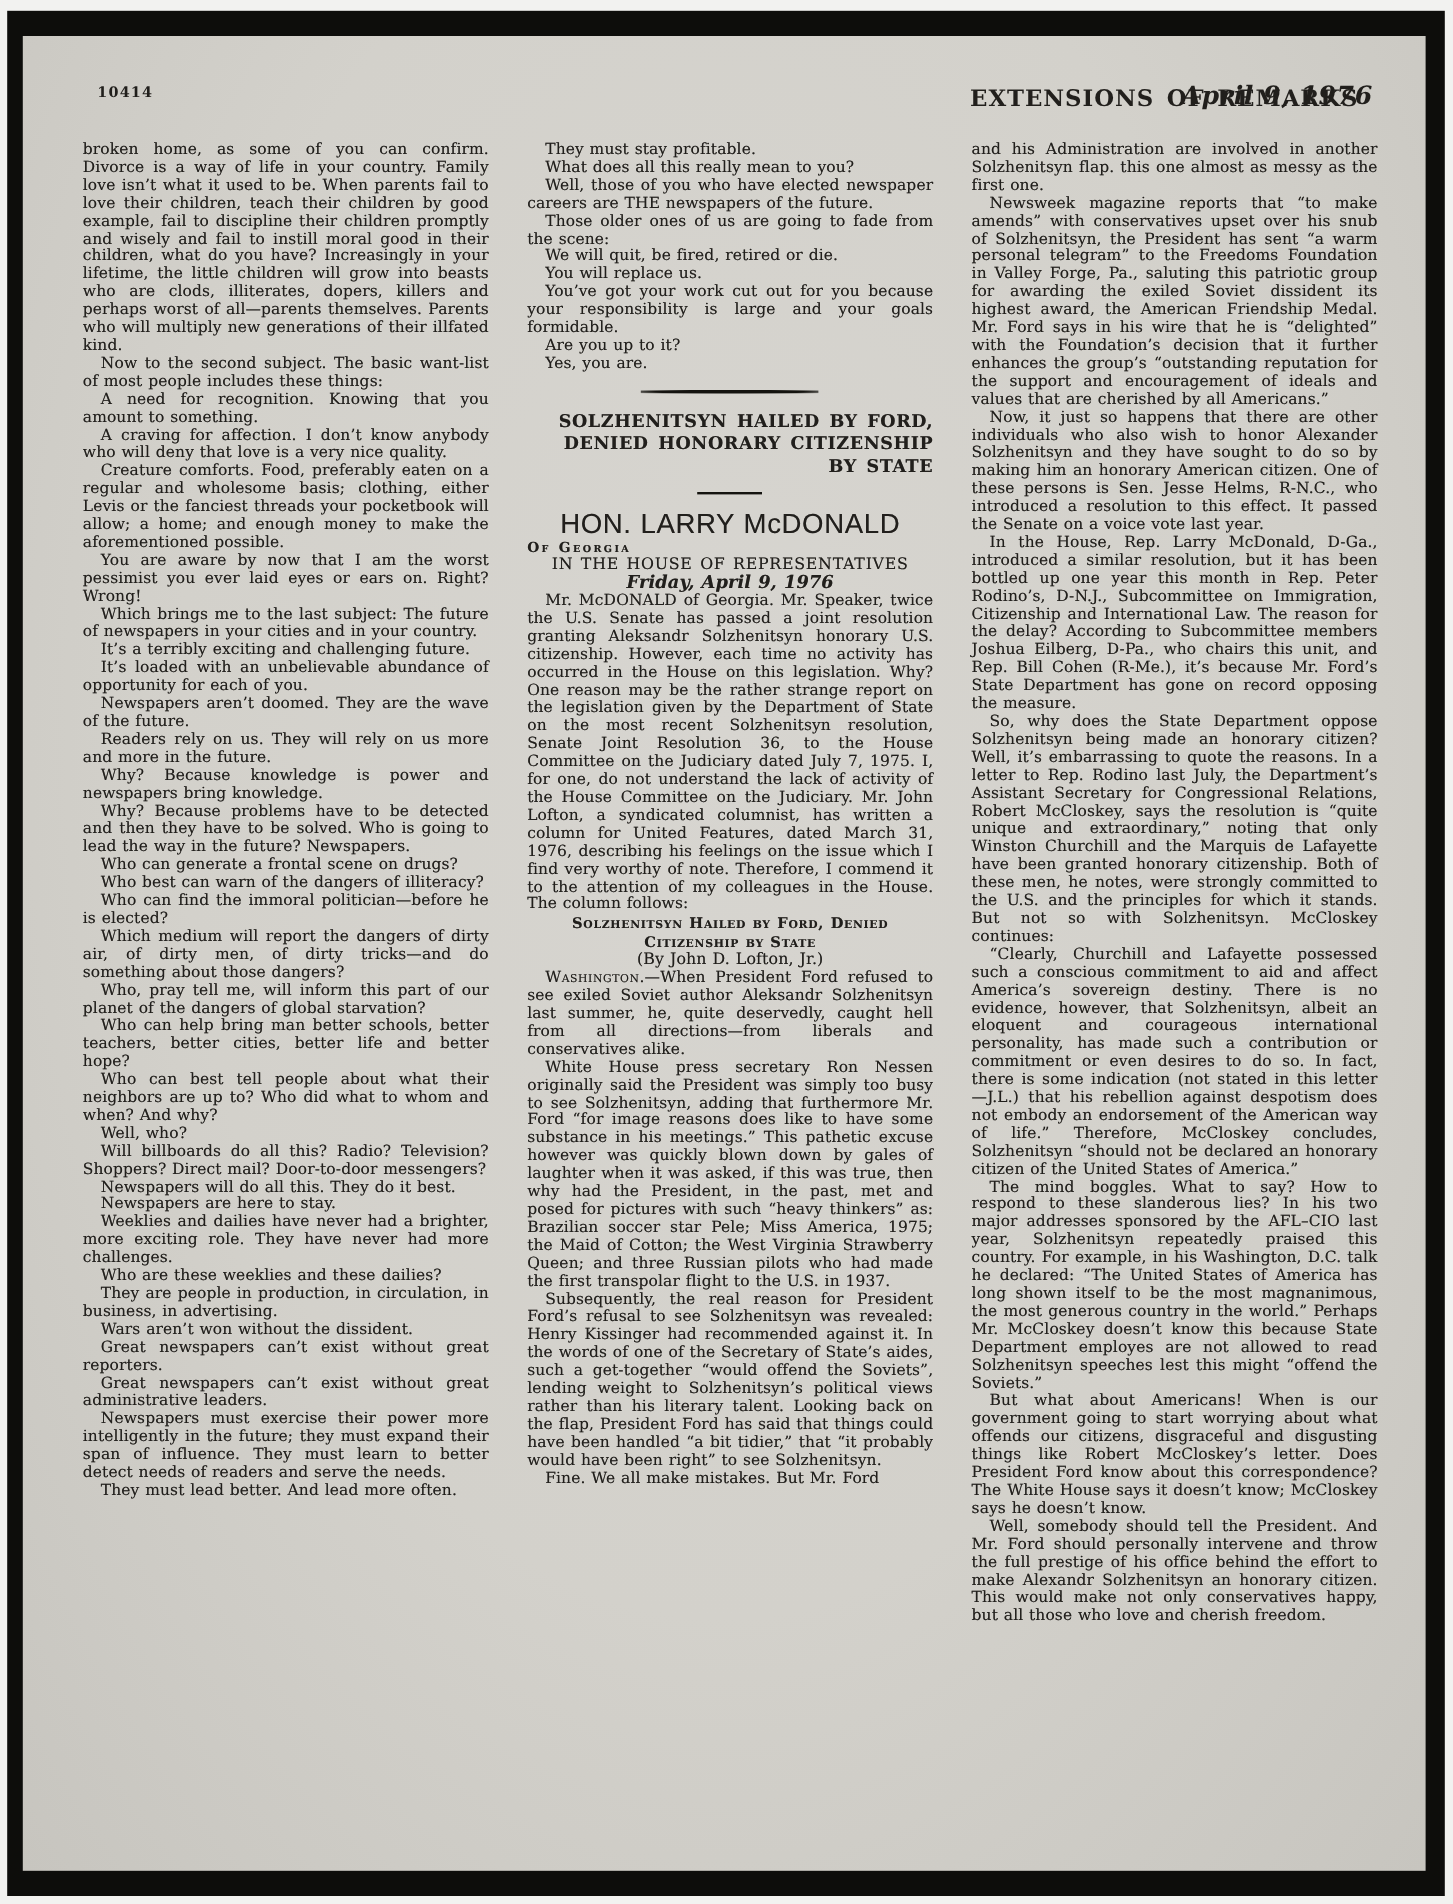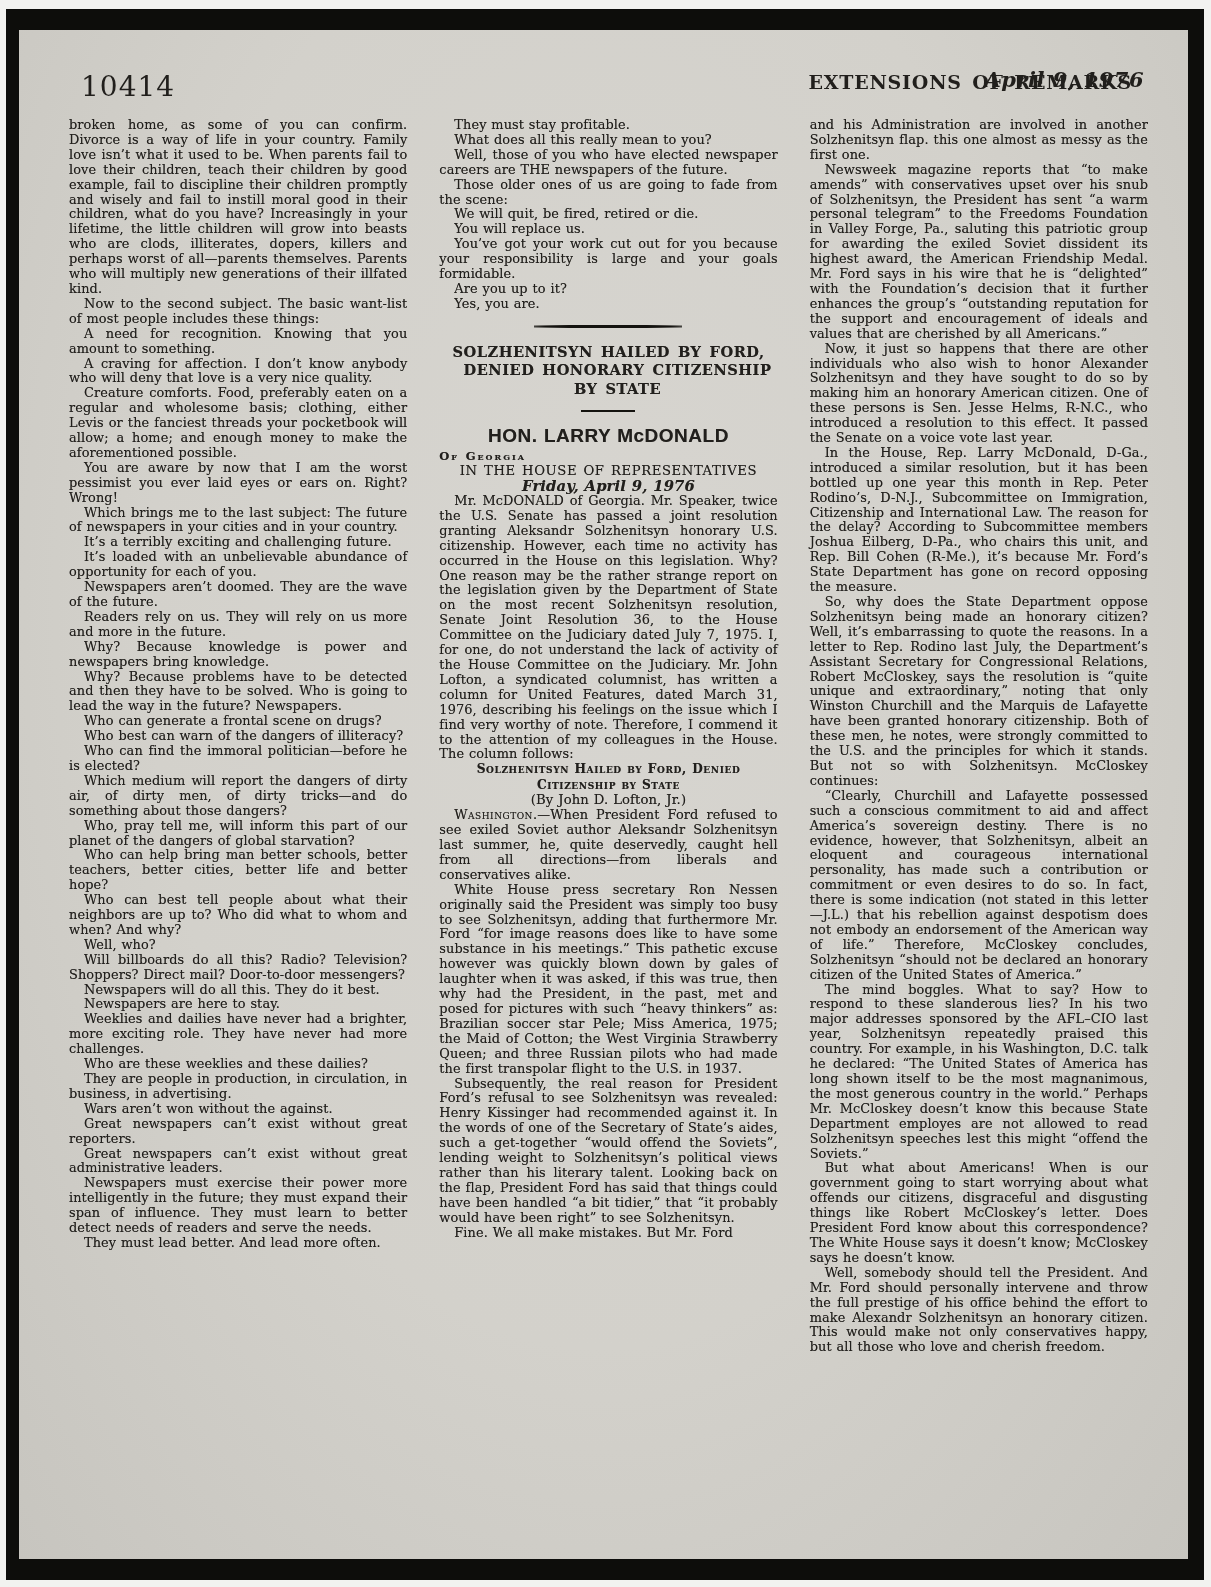--- a/index.html
+++ b/index.html
@@ -20,21 +20,21 @@
   .paper{
     width:100%;height:100%;
     background:radial-gradient(ellipse at 50% 38%, #d7d5d0 0%, var(--paper) 55%, #c7c5bf 100%);
     color:var(--ink);
     padding:34px 40px 40px 50px;
     overflow:hidden;
   }
   header{position:relative;height:42px;margin-bottom:12px;}
   .pgnum{
     position:absolute;left:12px;top:6px;
-    font-size:28px;font-weight:400;letter-spacing:1px;
+    font-size:12px;font-weight:700;letter-spacing:1px;
   }
   .ptitle{
     position:absolute;left:0;right:16px;top:7px;text-align:right;
     font-size:19px;font-weight:700;letter-spacing:0.8px;word-spacing:3px;
   }
   .pdate{
     position:absolute;right:4px;top:3px;
     font-size:21px;font-weight:700;font-style:italic;letter-spacing:0.5px;
   }
   .cols{display:flex;gap:32px;}
@@ -51,26 +51,26 @@
     height:3px;width:148px;margin:13px auto 15px;
     background:radial-gradient(ellipse at center,#14130f 0%,#14130f 60%,rgba(20,19,15,0) 100%);
   }
   .rule-sm{
     height:2px;width:54px;margin:12px auto 11px;
     background:#14130f;
   }
   .article-title{
     font-weight:700;font-size:14.6px;line-height:18.5px;
     letter-spacing:0.5px;word-spacing:2.5px;
-    text-align:center;padding-left:18px;text-indent:-18px;
+    text-align:right;padding-left:18px;text-indent:-18px;
     margin-top:2px;
   }
   .speaker{
     font-family:"Liberation Sans","DejaVu Sans",sans-serif;
-    font-weight:700;font-size:19px;line-height:26px;
+    font-weight:400;font-size:23px;line-height:26px;
     text-align:center;letter-spacing:0.5px;text-indent:0;
     margin:0 0 7px;
   }
   .kicker{
     font-variant:small-caps;font-weight:700;
     text-align:left;font-size:11.5px;letter-spacing:2px;
     text-indent:0;margin-bottom:8px;
   }
   .chamber{
     text-align:center;font-size:13.2px;letter-spacing:0.6px;word-spacing:1.5px;
@@ -122,21 +122,21 @@
           <p class="p">Who, pray tell me, will inform this part of our planet of the dangers of global starvation?</p>
           <p class="p">Who can help bring man better schools, better teachers, better cities, better life and better hope?</p>
           <p class="p">Who can best tell people about what their neighbors are up to? Who did what to whom and when? And why?</p>
           <p class="p">Well, who?</p>
           <p class="p">Will billboards do all this? Radio? Television? Shoppers? Direct mail? Door-to-door messengers?</p>
           <p class="p">Newspapers will do all this. They do it best.</p>
           <p class="p">Newspapers are here to stay.</p>
           <p class="p">Weeklies and dailies have never had a brighter, more exciting role. They have never had more challenges.</p>
           <p class="p">Who are these weeklies and these dailies?</p>
           <p class="p">They are people in production, in circulation, in business, in advertising.</p>
-          <p class="p">Wars aren’t won without the against.</p>
+          <p class="p">Wars aren’t won without the dissident.</p>
           <p class="p">Great newspapers can’t exist without great reporters.</p>
           <p class="p">Great newspapers can’t exist without great administrative leaders.</p>
           <p class="p">Newspapers must exercise their power more intelligently in the future; they must expand their span of influence. They must learn to better detect needs of readers and serve the needs.</p>
           <p class="p">They must lead better. And lead more often.</p>
         </section>
       <section class="col">
           <p class="p">They must stay profitable.</p>
           <p class="p">What does all this really mean to you?</p>
           <p class="p">Well, those of you who have elected newspaper careers are THE newspapers of the future.</p>
           <p class="p">Those older ones of us are going to fade from the scene:</p>

